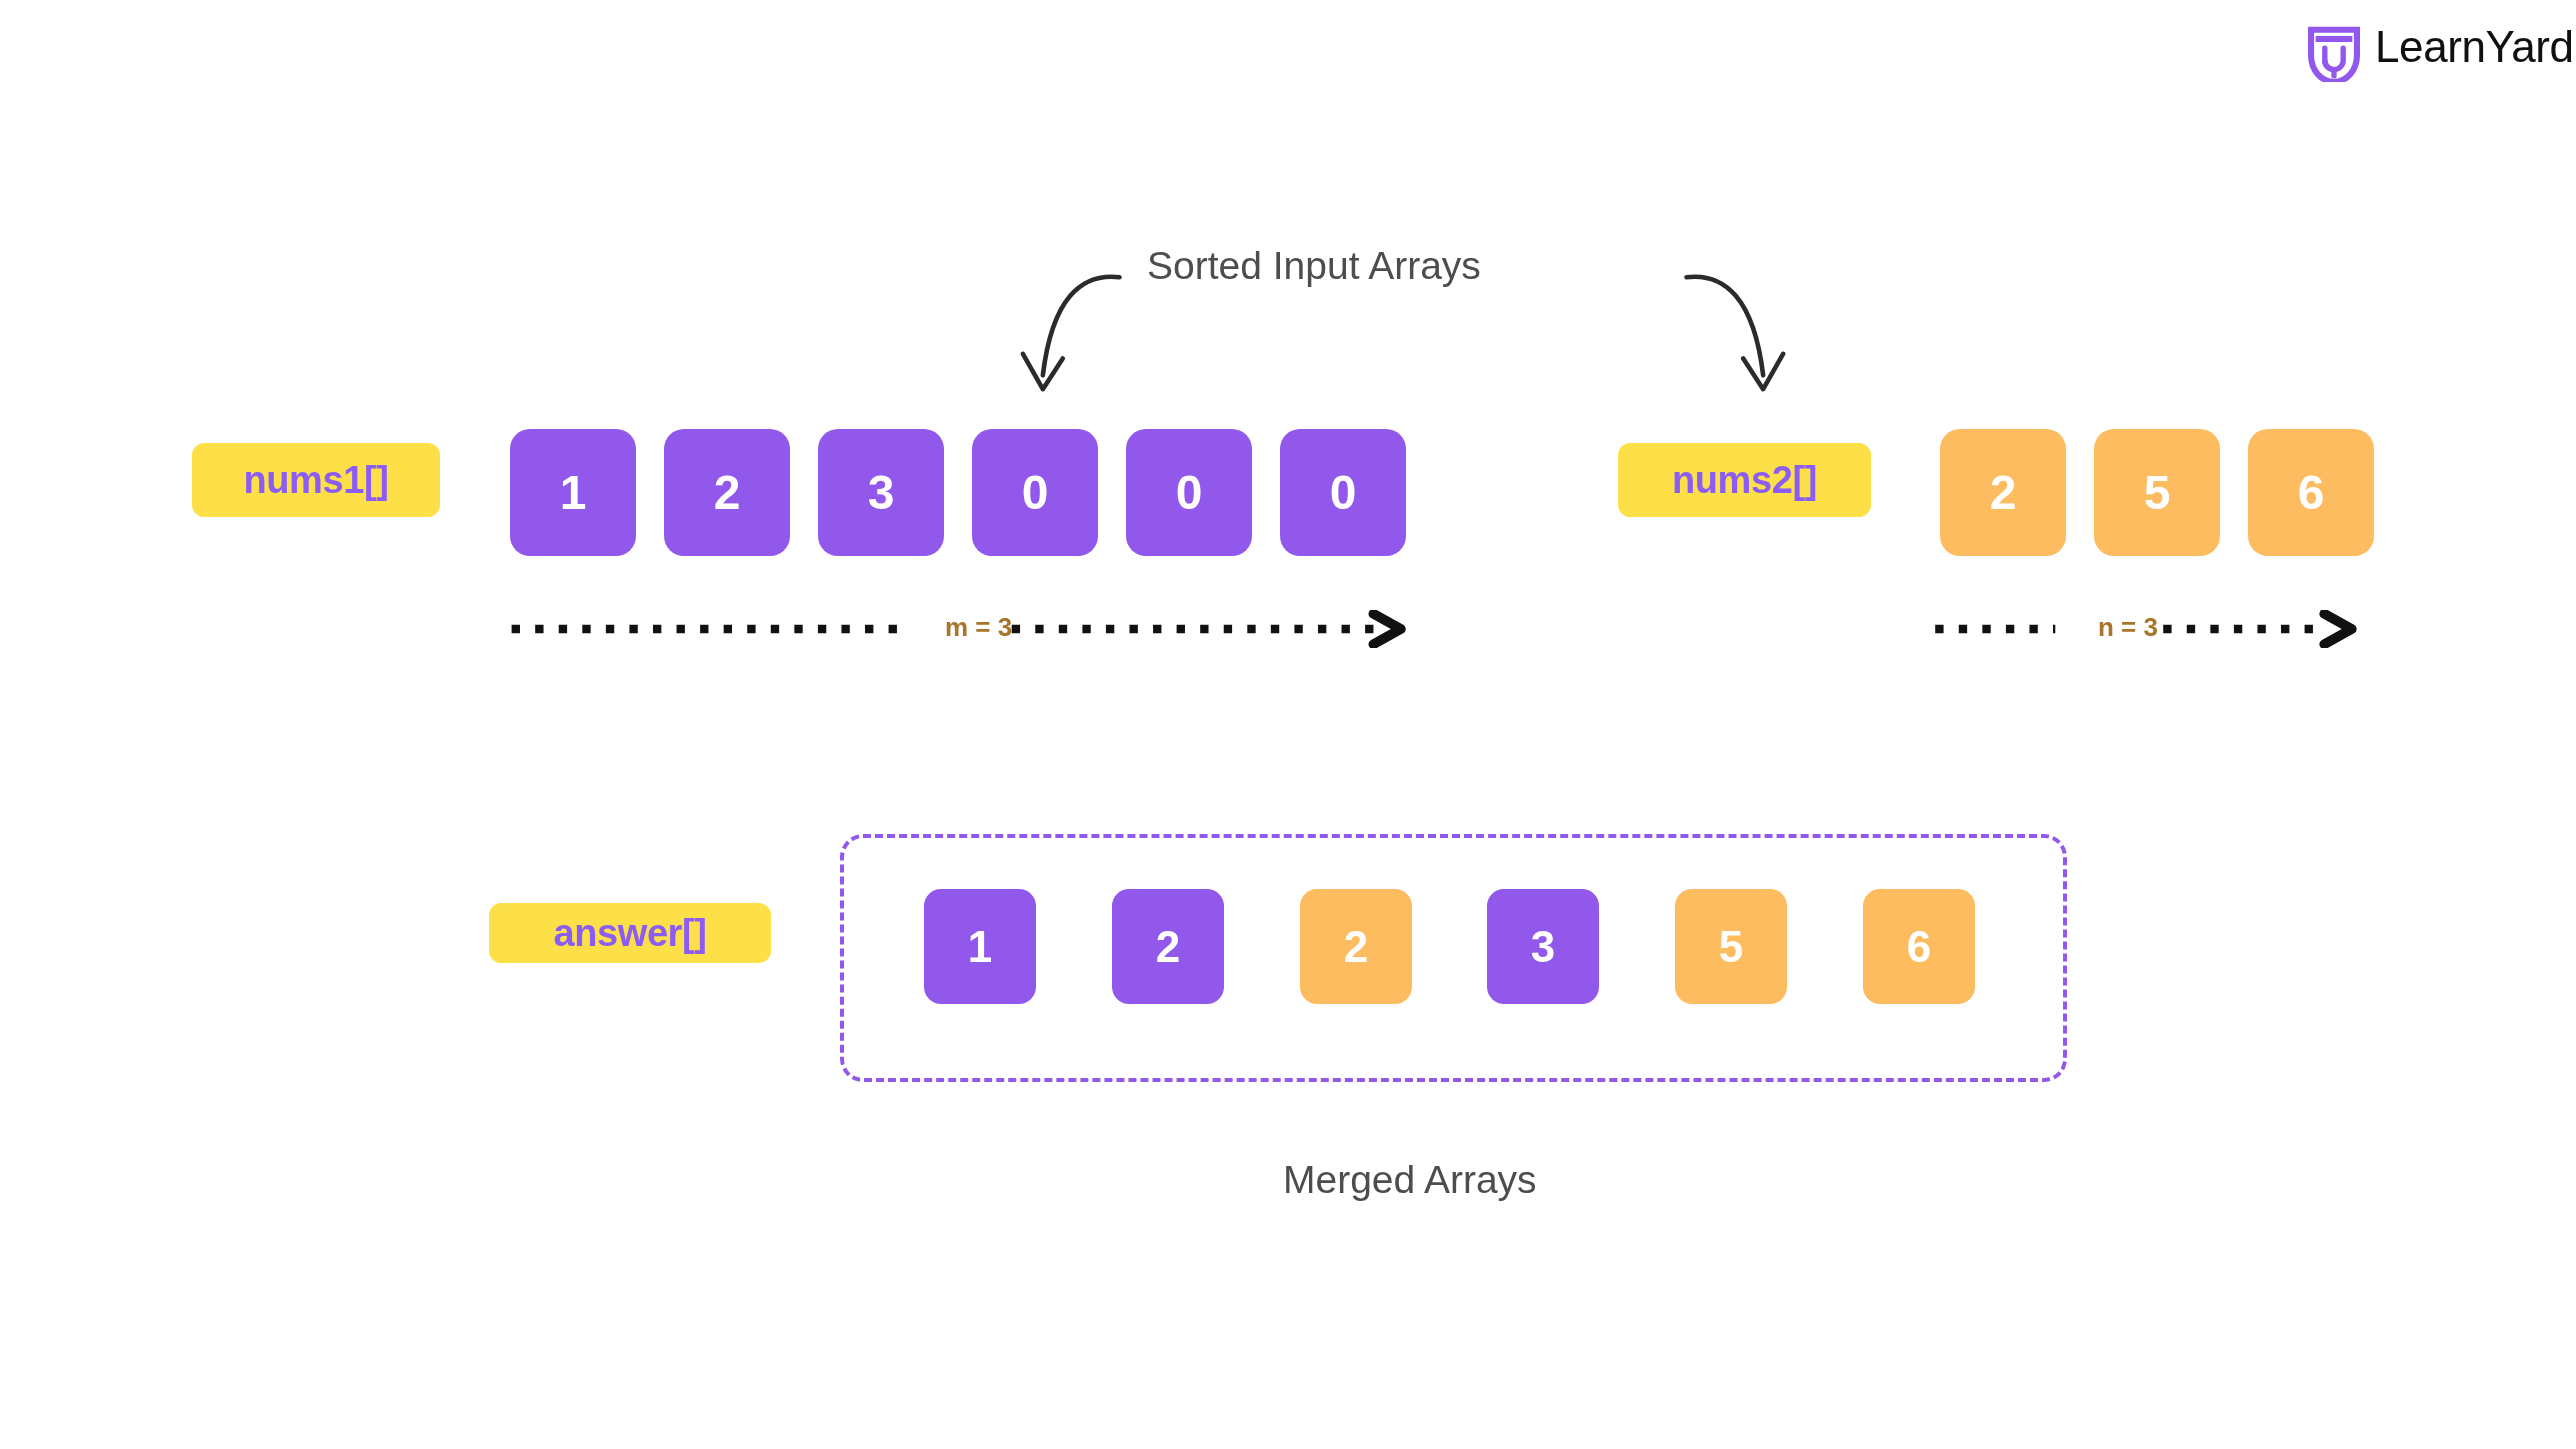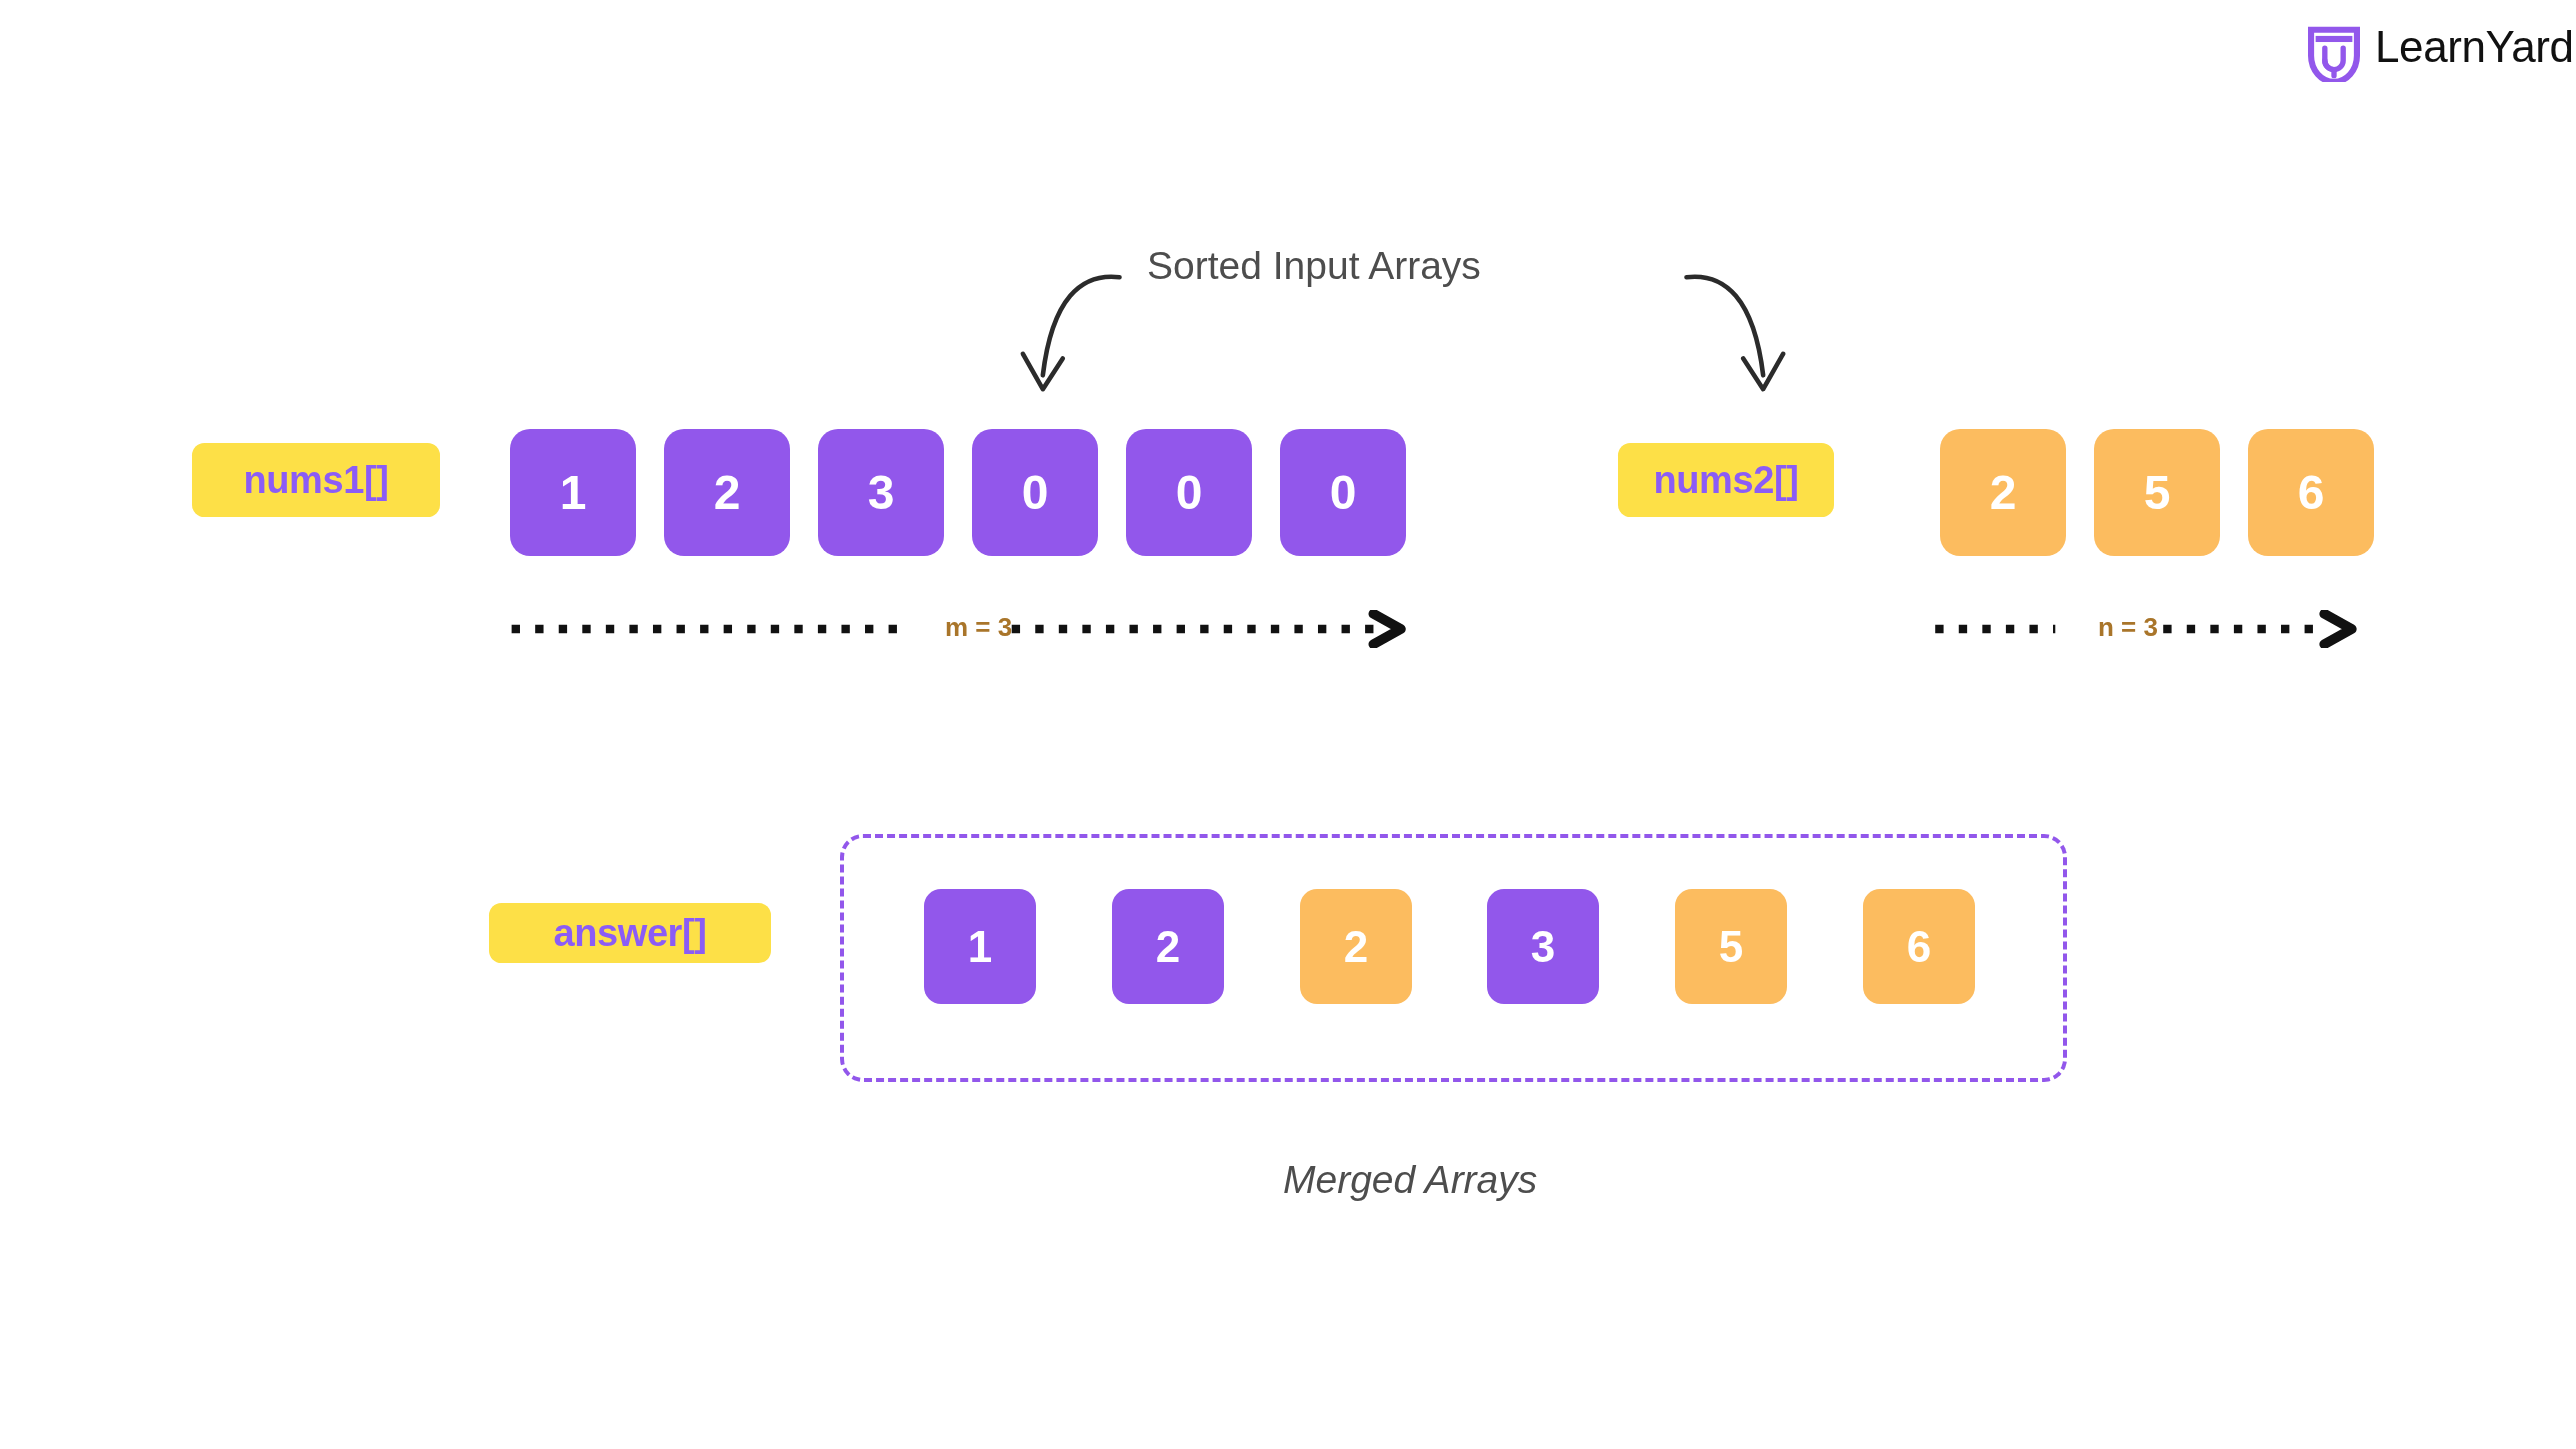--- a/index.html
+++ b/index.html
@@ -37,21 +37,21 @@
   
   .section-title {
     position: absolute;
     color: #4d4d4d;
     font-size: 39px;
     font-weight: 400;
     white-space: nowrap;
     font-family: "Liberation Sans", sans-serif;
   }
   #sorted-title { left: 1147px; top: 238px; margin-top: 6px; }
-  #merged-title { left: 1283px; top: 1158px; font-style: italic; }
+  #merged-title { left: 1283px; top: 1158px; }
 
   
   .curve-arrow { position: absolute; }
   #curve-left  { left: 966px; top: 268px; }
   #curve-right { left: 1671px; top: 268px; }
 
   
   .array-label {
     position: absolute;
     background: #fde047;
@@ -60,21 +60,21 @@
     font-size: 38px;
     font-weight: bold;
     letter-spacing: -0.4px;
     display: flex;
     align-items: center;
     justify-content: center;
     font-family: "Liberation Sans", sans-serif;
     white-space: nowrap;
   }
   #label-nums1  { left: 192px;  top: 443px;  width: 248px;  height: 74px; }
-  #label-nums2  { left: 1618px; top: 443px;  width: 216px;  height: 74px; }
+  #label-nums2  { left: 1618px; top: 443px;  width: 253px;  height: 74px; }
   #label-answer { left: 489px;  top: 903px; width: 282px;  height: 60px; }
 
   
   .cell {
     position: absolute;
     border-radius: 20px;
     display: flex;
     align-items: center;
     justify-content: center;
     color: #ffffff;

